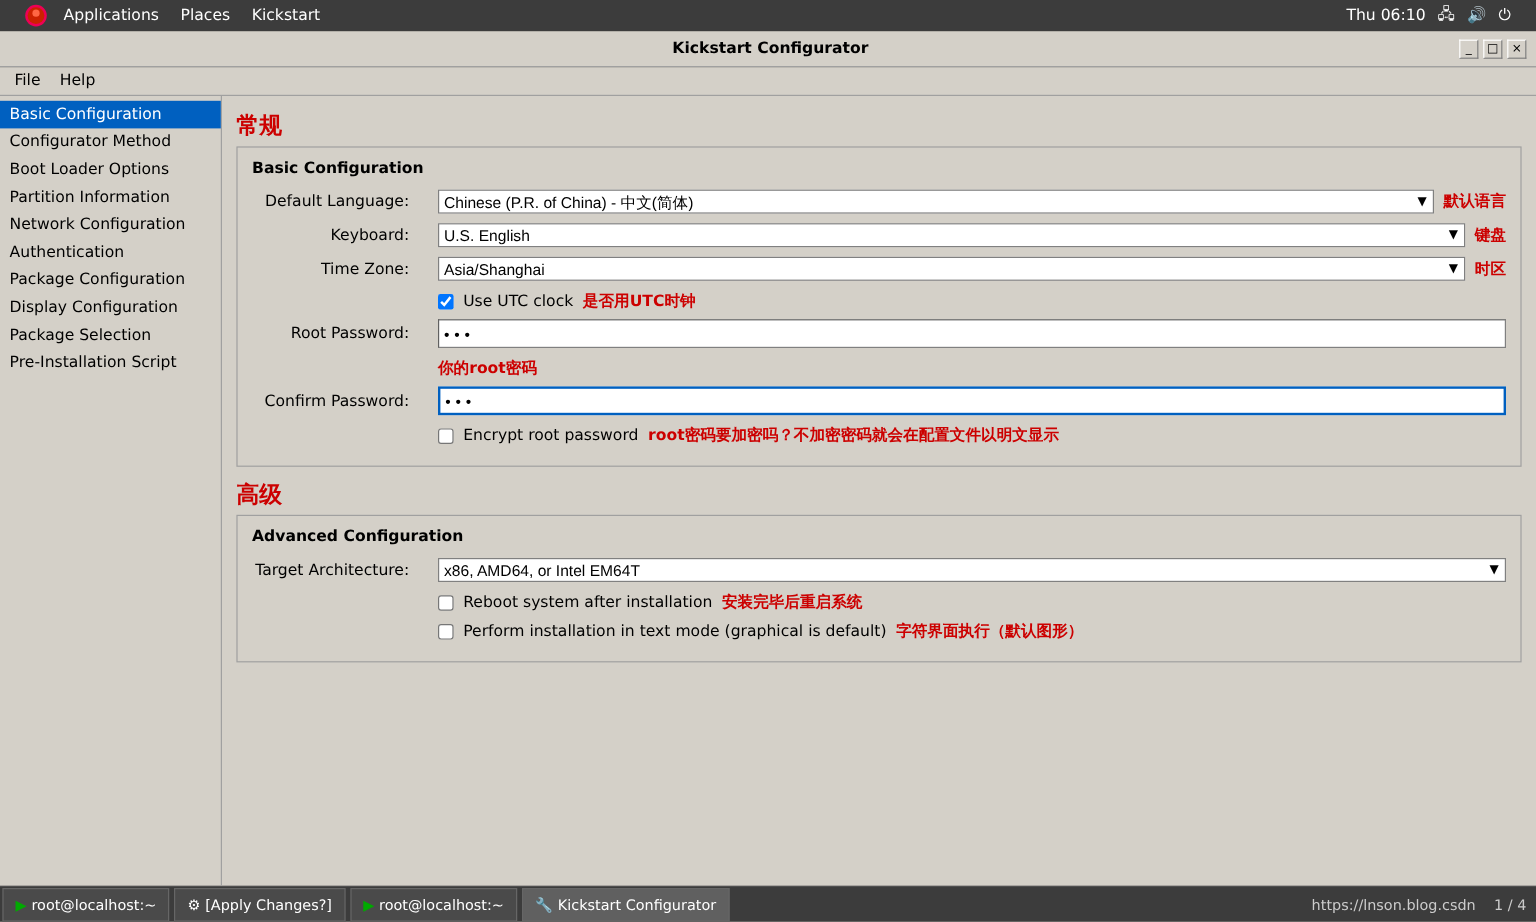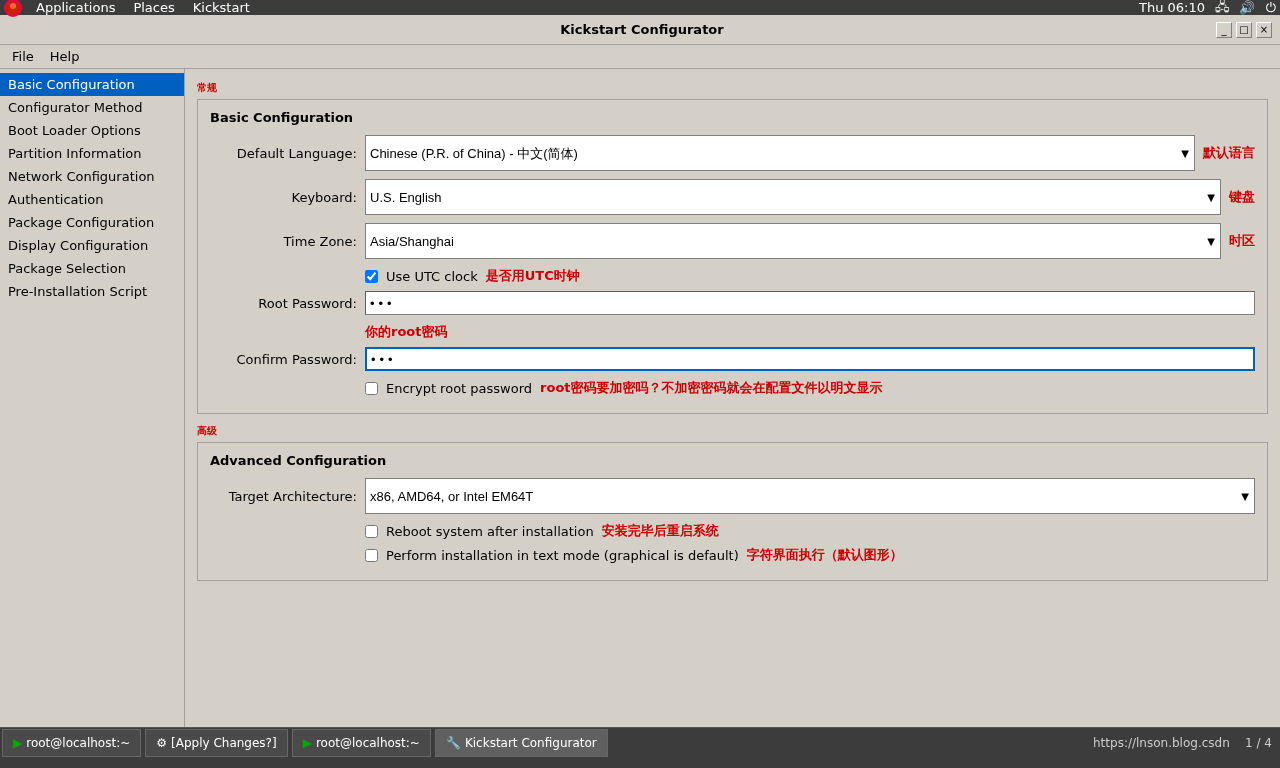--- a/index.html
+++ b/index.html
@@ -2,24 +2,24 @@
 <html><head>
   <meta charset="utf-8">
   <style>
     * { box-sizing: border-box; margin: 0; padding: 0; }
     body { font-family: 'DejaVu Sans', Arial, sans-serif; font-size: 13px; background: #3c3c3c; }
 
     
     .topbar {
       background: #3c3c3c;
       color: white;
-      height: 15px;
-      display: flex;
-      align-items: center;
-      padding: 0 4px;
+      height: 26px;
+      display: flex;
+      align-items: center;
+      padding: 0 21px;
     }
     .topbar-left { display: flex; align-items: center; gap: 2px; }
     .topbar-logo { width: 18px; height: 18px; background: #e05; border-radius: 50%; margin-right: 4px; display: flex; align-items: center; justify-content: center; font-size: 10px; }
     .topbar-menu-item { padding: 2px 8px; color: white; font-size: 13px; cursor: pointer; }
     .topbar-right { margin-left: auto; display: flex; align-items: center; gap: 10px; color: white; font-size: 13px; }
 
     
     .window-wrapper { background: #2e2e2e; padding: 0; }
     .window-titlebar {
       background: #d4d0c8;
@@ -84,21 +84,21 @@
     
     .content {
       flex: 1;
       background: #d4d0c8;
       padding: 8px 12px;
       overflow-y: auto;
     }
 
     .section-label-zh {
       color: #cc0000;
-      font-size: 10px;
+      font-size: 19px;
       font-weight: bold;
       margin-bottom: 4px;
       margin-top: 4px;
     }
 
     .section-box {
       border: 1px solid #a0a0a0;
       background: #d4d0c8;
       padding: 10px 12px;
       margin-bottom: 10px;
@@ -110,42 +110,42 @@
     }
 
     .form-row {
       display: flex;
       align-items: center;
       margin-bottom: 8px;
     }
     .form-label {
       width: 155px;
       text-align: right;
-      padding-right: 8px;
+      padding-right: 24px;
       font-size: 13px;
       flex-shrink: 0;
     }
     .form-control-wrap {
       flex: 1;
       display: flex;
       align-items: center;
       gap: 8px;
     }
 
     select, input[type="text"], input[type="password"] {
       font-size: 13px;
       padding: 2px 4px;
       border: 1px solid #808080;
       border-top-color: #606060;
       border-left-color: #606060;
       background: white;
     }
     .full-select {
       width: 100%;
-      height: 36px;
+      height: 20px;
       background: white;
       border: 1px solid #808080;
       font-size: 13px;
       padding: 0 4px;
       appearance: none;
       -webkit-appearance: none;
       position: relative;
     }
     .select-wrap {
       flex: 1;

